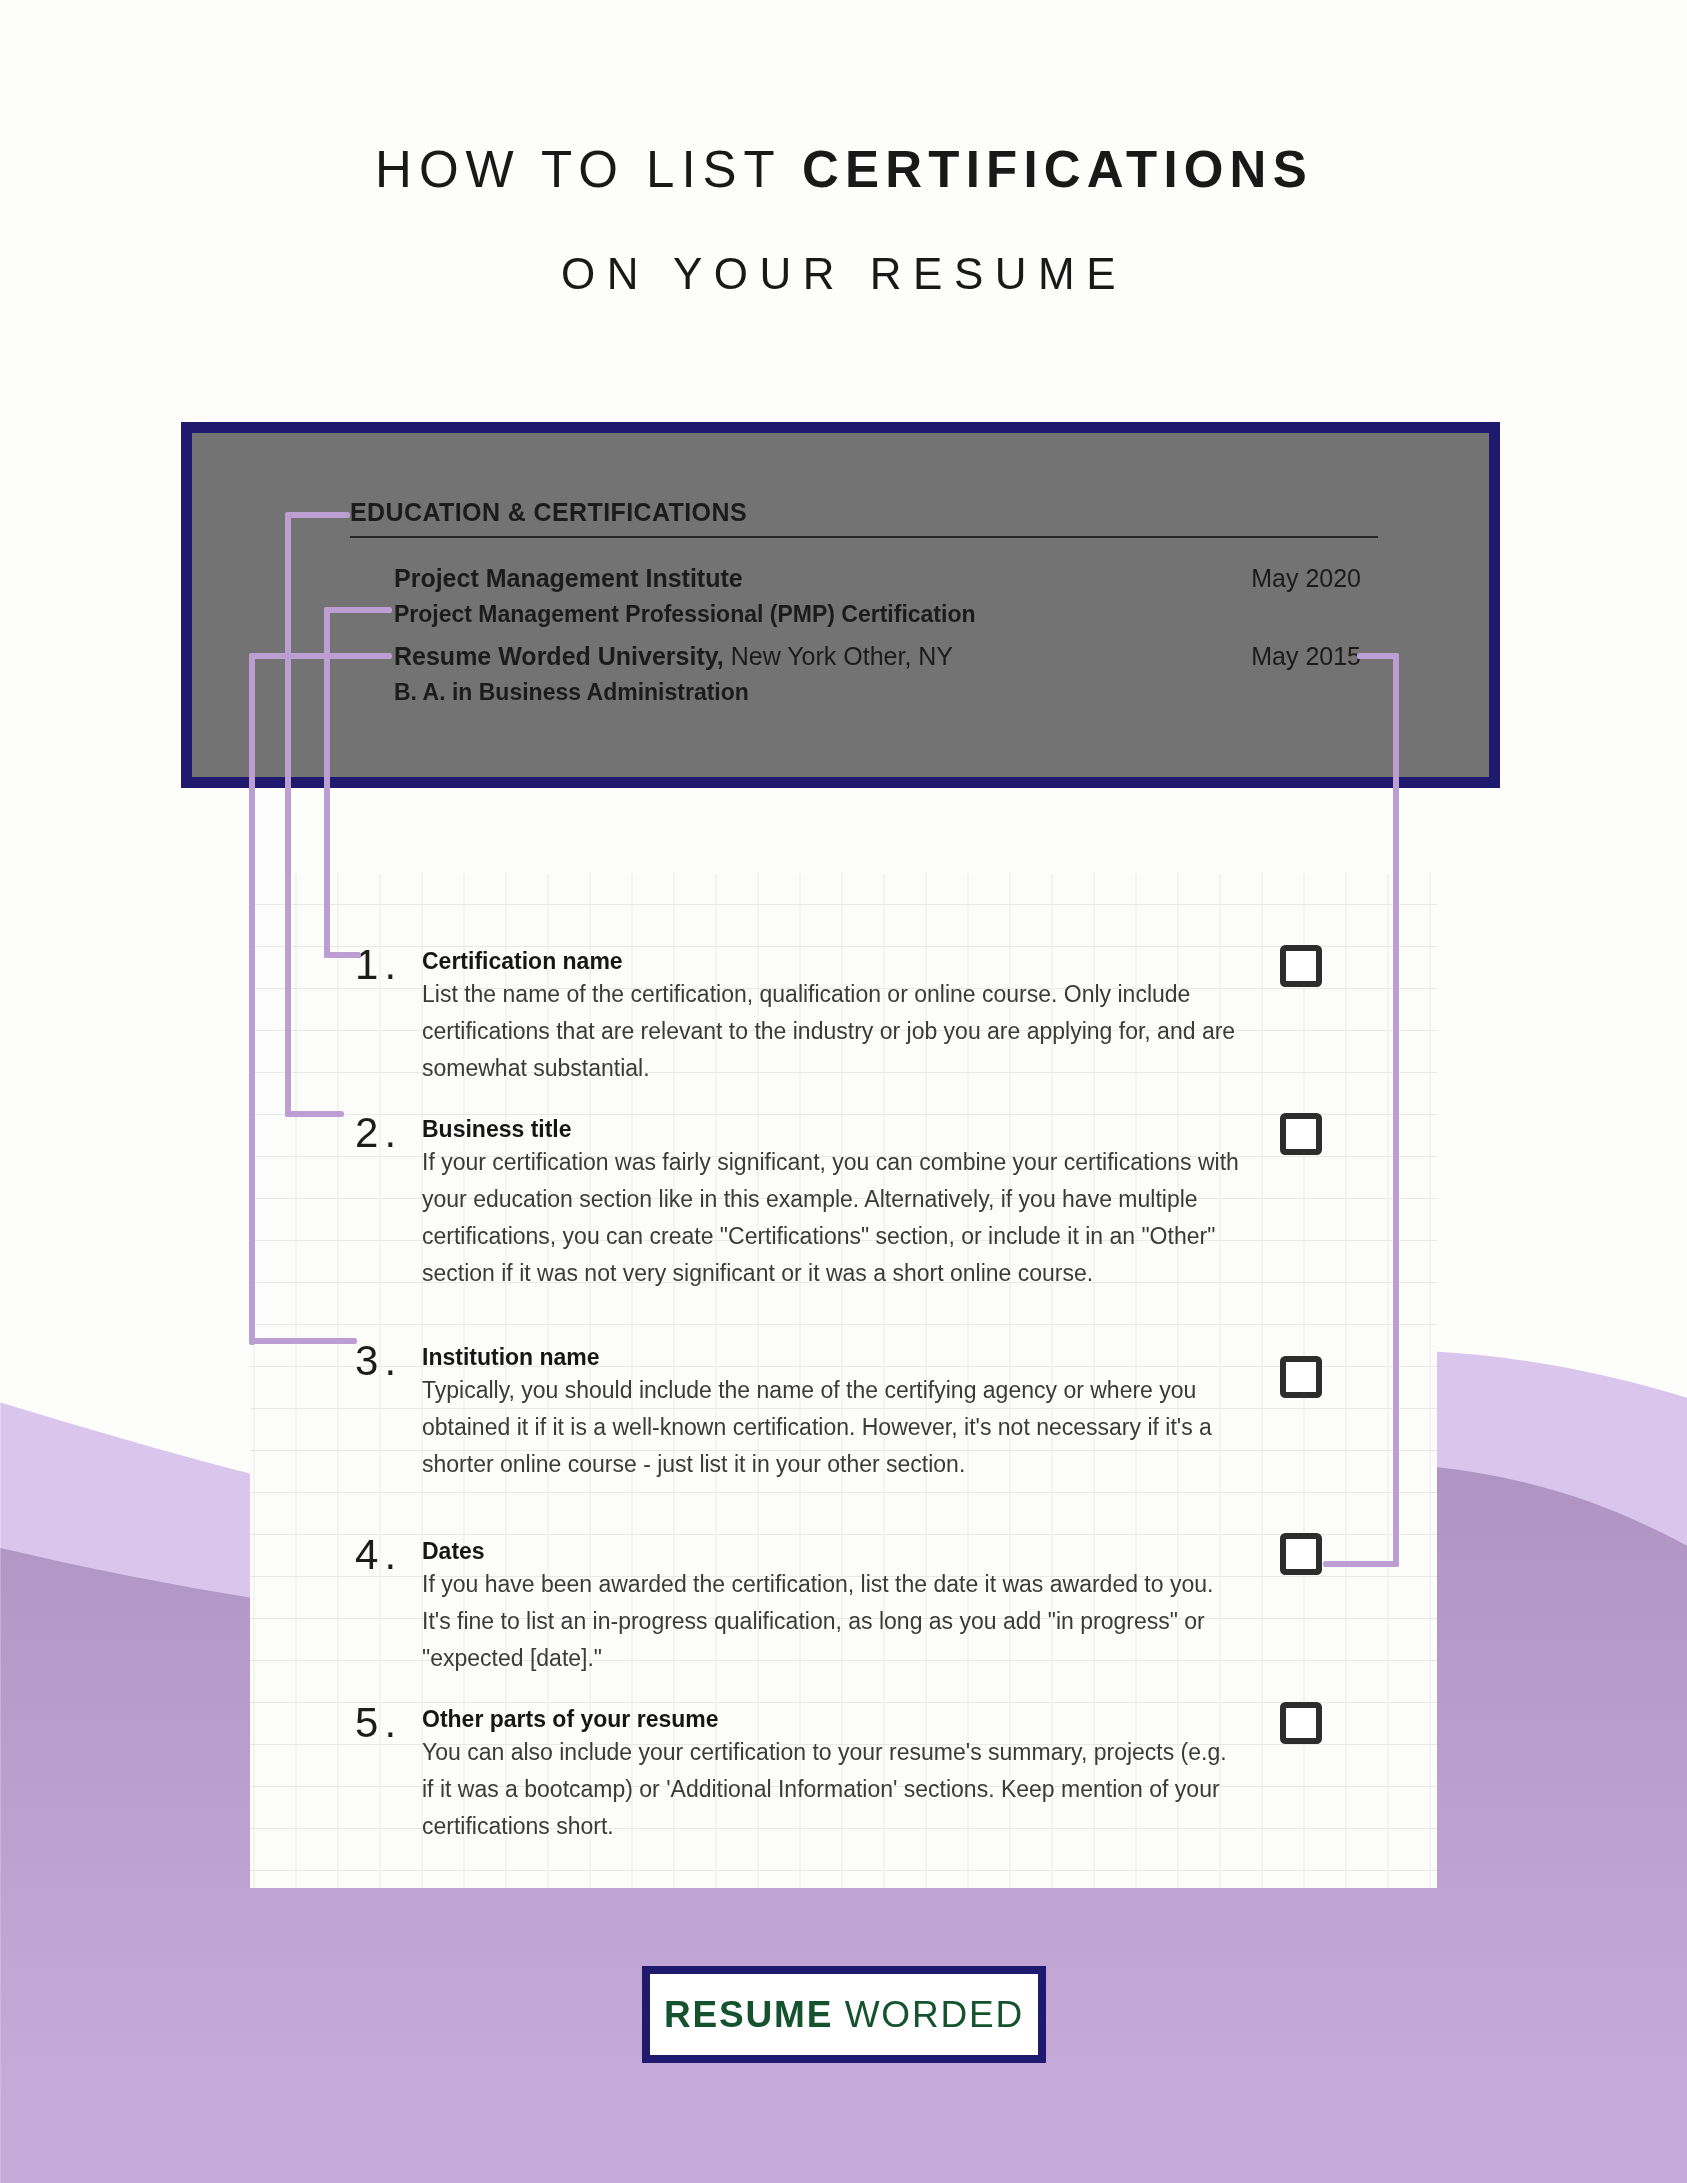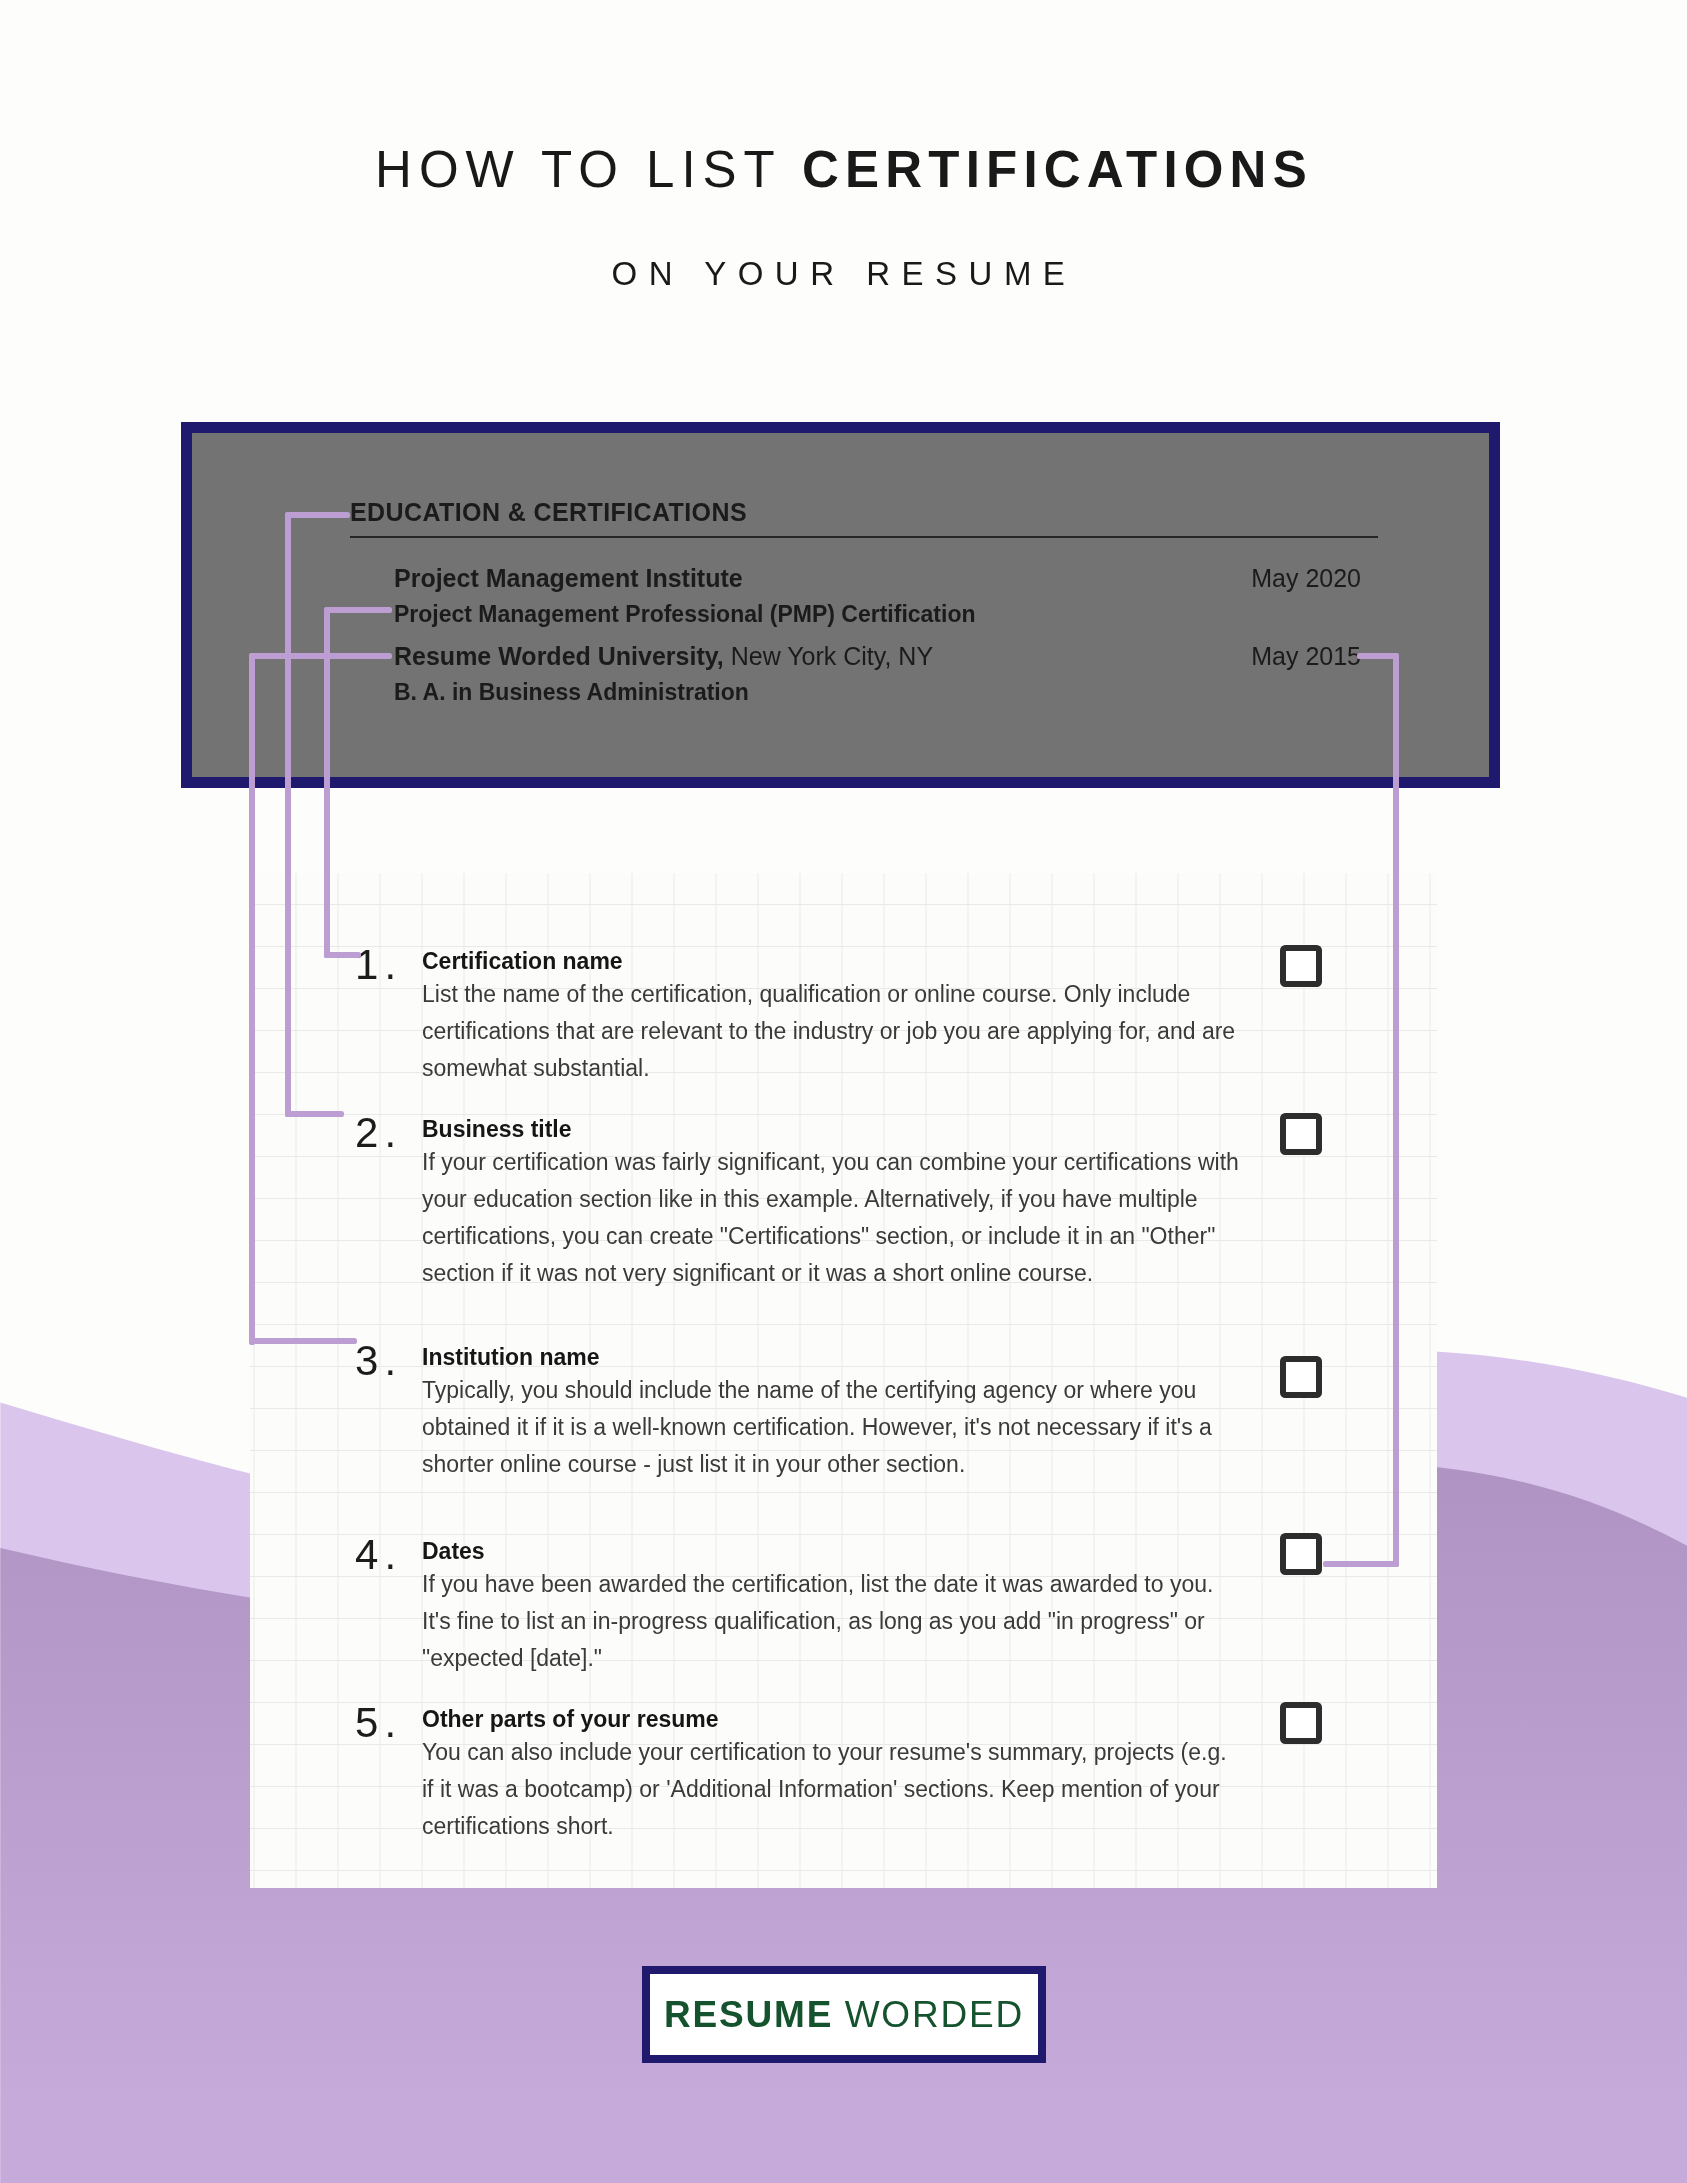--- a/index.html
+++ b/index.html
@@ -20,21 +20,21 @@
     position:relative;width:1688px;height:2183px;margin:0 auto;
     background:#fdfdfc;overflow:hidden;
     font-family:"Liberation Sans", sans-serif;color:var(--ink);
   }
   
   .waves{position:absolute;left:0;top:0;width:1688px;height:2183px;z-index:1;}
   
   .title-block{position:absolute;left:0;top:141px;width:100%;text-align:center;z-index:3;}
   .title-line1{font-size:51px;letter-spacing:7px;font-weight:400;color:var(--ink);line-height:58px;white-space:nowrap;}
   .title-line1 .bold{font-weight:700;letter-spacing:6.2px;}
-  .title-line2{margin-top:46px;font-size:33px;letter-spacing:11.5px;font-weight:400;color:var(--ink);line-height:58px;white-space:nowrap;}
+  .title-line2{margin-top:46px;font-size:44px;letter-spacing:11.5px;font-weight:400;color:var(--ink);line-height:58px;white-space:nowrap;}
   
   .resume-card{
     position:absolute;left:181px;top:422px;width:1319px;height:366px;
     box-sizing:border-box;border:11.5px solid var(--navy);background:#737373;z-index:4;
     font-family:Liberation Sans, sans-serif;color:var(--serif_ink);
   }
   .resume-heading{position:absolute;left:158px;top:65px;font-size:25px;font-weight:700;letter-spacing:0.4px;}
   .resume-rule{position:absolute;left:158px;top:103px;width:1028px;height:1.8px;background:#262626;}
   .resume-entry{position:absolute;left:202px;right:128px;display:flex;justify-content:space-between;align-items:flex-start;gap:23px;}
   .entry-1{top:131px;}
@@ -126,21 +126,21 @@
           <span class="org-bold">Project Management Institute</span><span></span>
         </div>
         <div class="entry-detail">Project Management Professional (PMP) Certification</div>
       </div>
       <div class="entry-date">May 2020</div>
     </div>
 
     <div class="resume-entry entry-2">
       <div>
         <div class="entry-org">
-          <span class="org-bold">Resume Worded University,</span><span> New York City, NY</span>
+          <span class="org-bold">Resume Worded University,</span><span> New York Other, NY</span>
         </div>
         <div class="entry-detail">B. A. in Business Administration</div>
       </div>
       <div class="entry-date">May 2015</div>
     </div>
   </section>
 
   <section class="grid-panel">
 
     <div class="check-item" style="top:73px">

